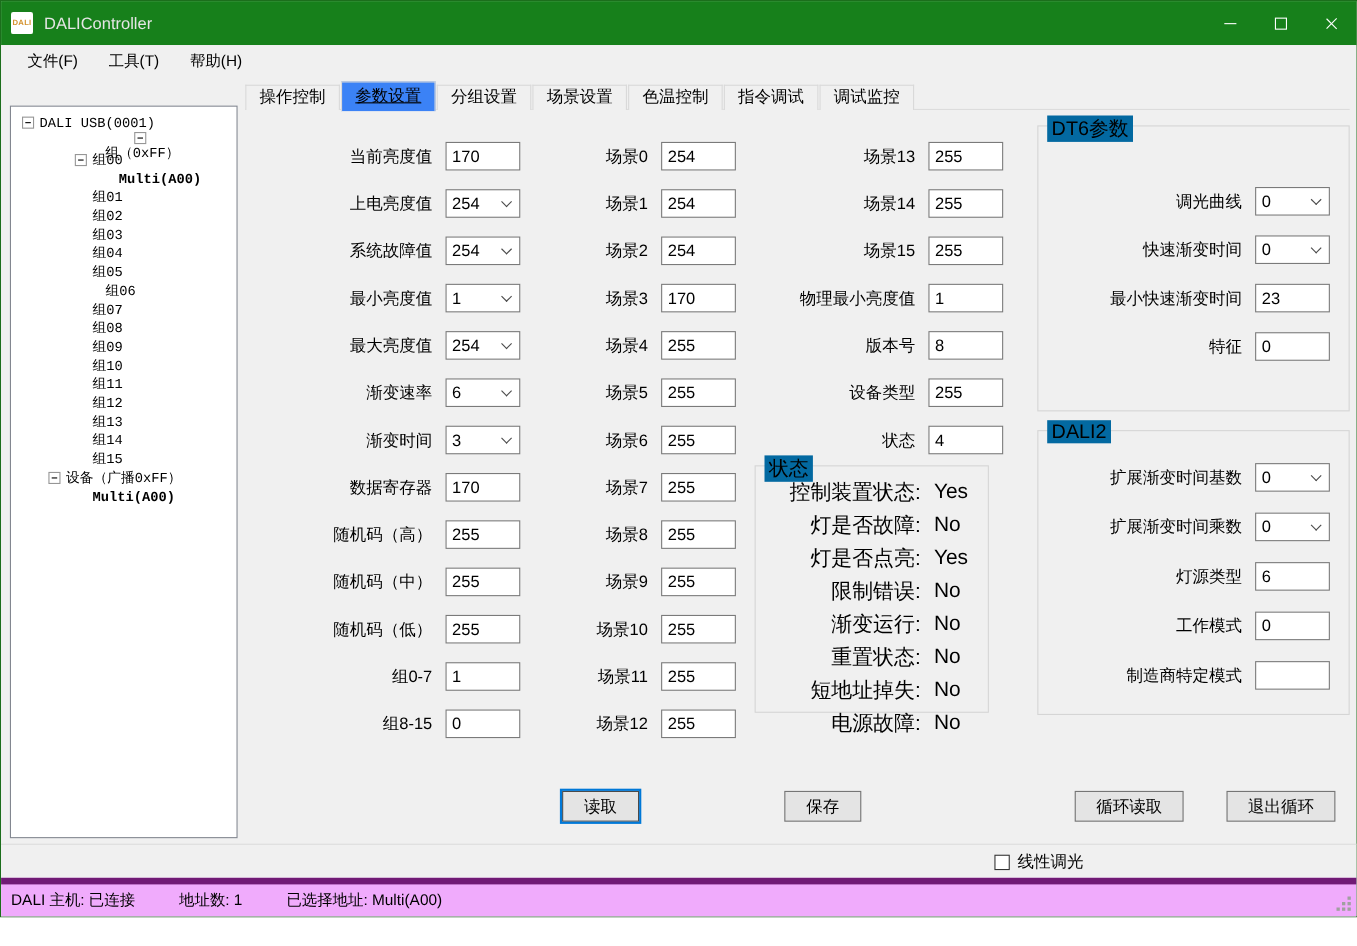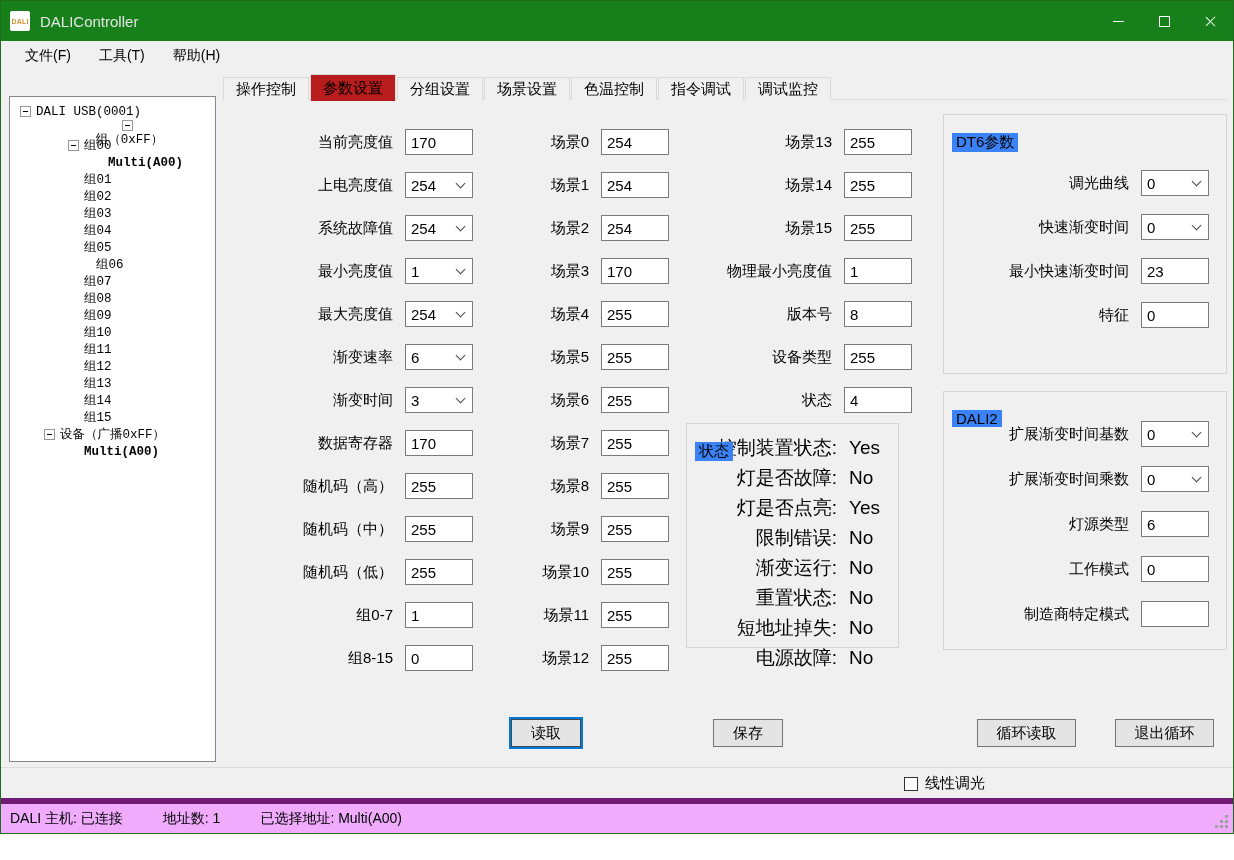--- a/index.html
+++ b/index.html
@@ -27,38 +27,38 @@
     overflow:hidden;padding-top:6px;font-family:Liberation Mono, monospace;font-size:12.5px;}
   .trow{height:17px;display:flex;align-items:center;white-space:nowrap;}
   .exp{width:11px;height:11px;border:1px solid #969696;background:#fff;margin-right:5px;position:relative;flex:none;}
   .exp::after{content:"";position:absolute;left:2px;top:4px;width:5px;height:1px;background:#000;}
   .exp.noexp{visibility:hidden;}
   .tbold{font-weight:bold;}
   
   .tabstrip{position:absolute;left:222px;top:2px;height:27px;display:flex;align-items:flex-end;z-index:3;}
   .tab{height:23px;line-height:22px;padding:0 12px;background:#f0f0f0;border:1px solid #d9d9d9;border-bottom:none;
     font-size:15px;margin-right:1px;}
-  .tab.active{height:27px;line-height:26px;background:#b91c1c;margin-bottom:-1px;position:relative;z-index:4;}
+  .tab.active{height:27px;line-height:26px;background:#3b82f6;margin-bottom:-1px;position:relative;z-index:4;text-decoration:underline;}
   .tabpage{position:absolute;left:222px;top:28px;width:1004px;height:668px;border-top:1px solid #dcdcdc;background:#f0f0f0;}
   
   .colrows{position:absolute;top:29px;}
   .prow{display:flex;align-items:center;height:26px;margin-bottom:17px;}
   .plabel{width:var(--lw,150px);text-align:right;margin-right:12px;font-size:15px;white-space:nowrap;flex:none;}
   .tbox{width:68px;height:26px;border:1px solid #7a7a7a;background:#fff;padding:0 2px 0 5px;flex:none;
     font:15px "Liberation Sans","DejaVu Sans",sans-serif;color:#000;}
   .combo{width:68px;height:26px;border:1px solid #7a7a7a;background:#fff;display:flex;align-items:center;flex:none;}
   .cval{font-size:15px;padding-left:5px;flex:1;}
   .chev{width:7px;height:7px;border-right:1.4px solid #4a4a4a;border-bottom:1.4px solid #4a4a4a;
     transform:rotate(45deg);margin:-4px 8px 0 0;flex:none;}
   #col-basic{left:18px;--lw:152px;}
   #col-scenes{left:283px;--lw:83px;}
   #col-misc{left:474px;--lw:135px;}
   
   .groupbox{position:absolute;border:1px solid #d5d5d5;}
-  .gtitle{position:absolute;top:-10px;left:8px;background:#3b82f6;padding:0 4px;font-size:15px;white-space:nowrap;margin-top:28px;}
+  .gtitle{position:absolute;top:-10px;left:8px;background:#0369a1;padding:0 4px;font-size:18px;white-space:nowrap;}
   .statusbox{left:463px;top:323px;width:213px;height:225px;padding-top:9px;}
   .srow{display:flex;align-items:center;height:30px;font-size:19px;}
   .slabel{width:150px;text-align:right;flex:none;}
   .svalue{margin-left:12px;}
   .dt6box{left:720px;top:14px;width:284px;height:260px;padding:55px 0 0 10px;--lw:175px;}
   .dt6box .prow{margin-bottom:18px;}
   .dali2box{left:720px;top:291px;width:284px;height:259px;padding:29px 0 0 10px;--lw:175px;}
   .dali2box .prow{margin-bottom:19px;}
   
   .btn{position:absolute;height:28px;background:#e4e4e4;border:1px solid #757575;display:flex;align-items:center;

